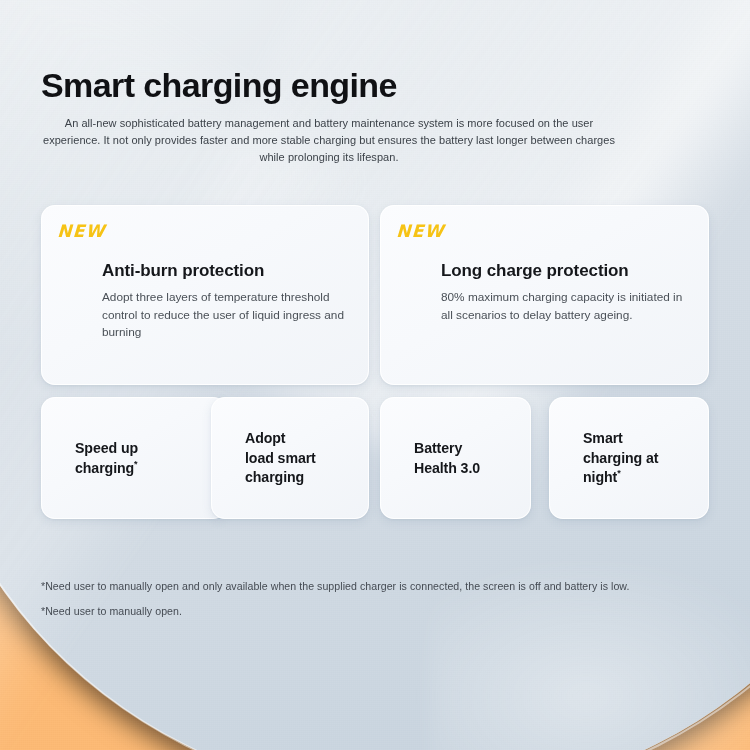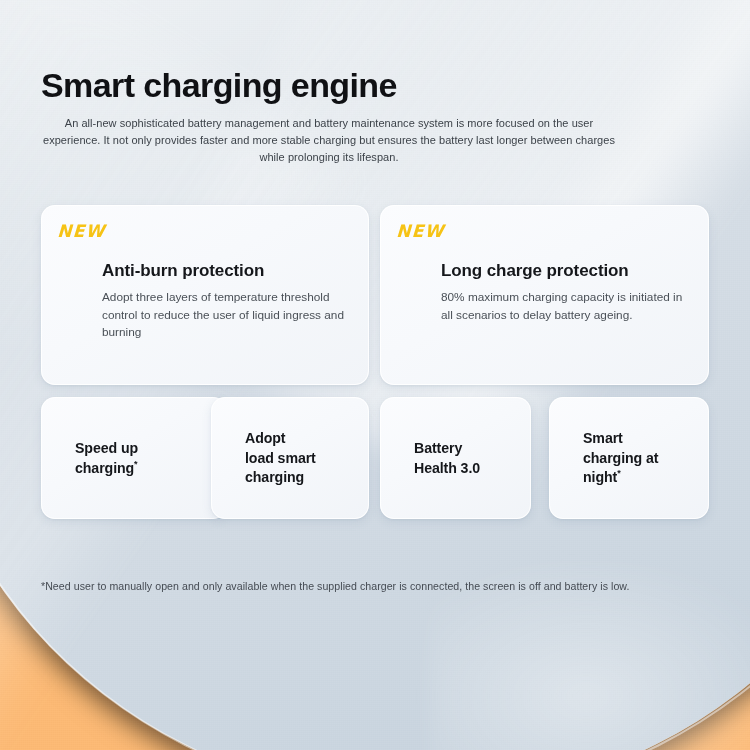--- a/index.html
+++ b/index.html
@@ -249,16 +249,17 @@
     <div class="card card-sm card-sm-4">
       <div class="sm-label">
         <span>Smart</span><br>
         <span>charging at</span><br>
         <span>night</span><span class="sup">*</span>
       </div>
     </div>
 
     <div class="footnotes">
       <div class="footnote">*Need user to manually open and only available when the supplied charger is connected, the screen is off and battery is low.</div>
+      <div class="footnote">*Need user to manually open.</div>
     </div>
 
   </div>
 </div>
 
 </body></html>

